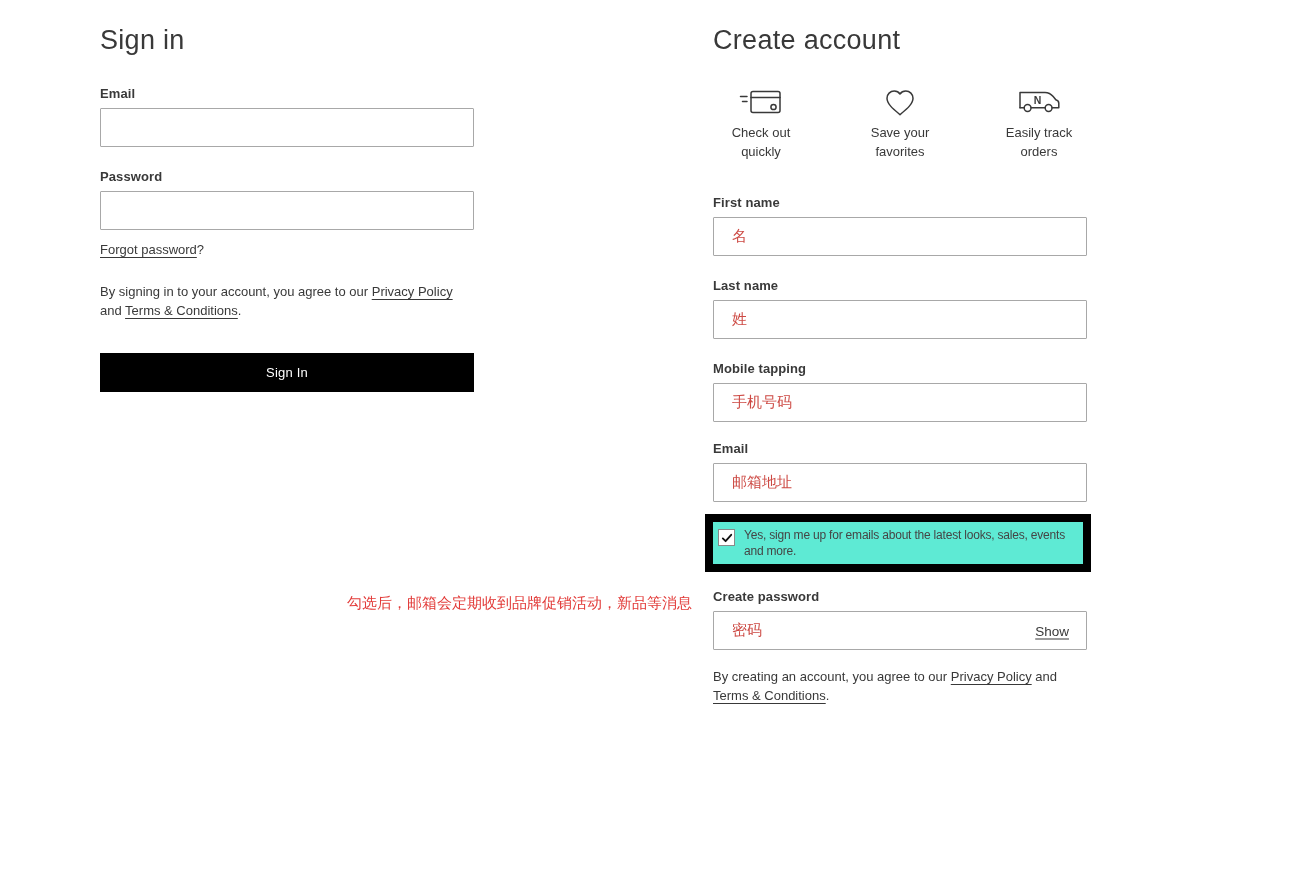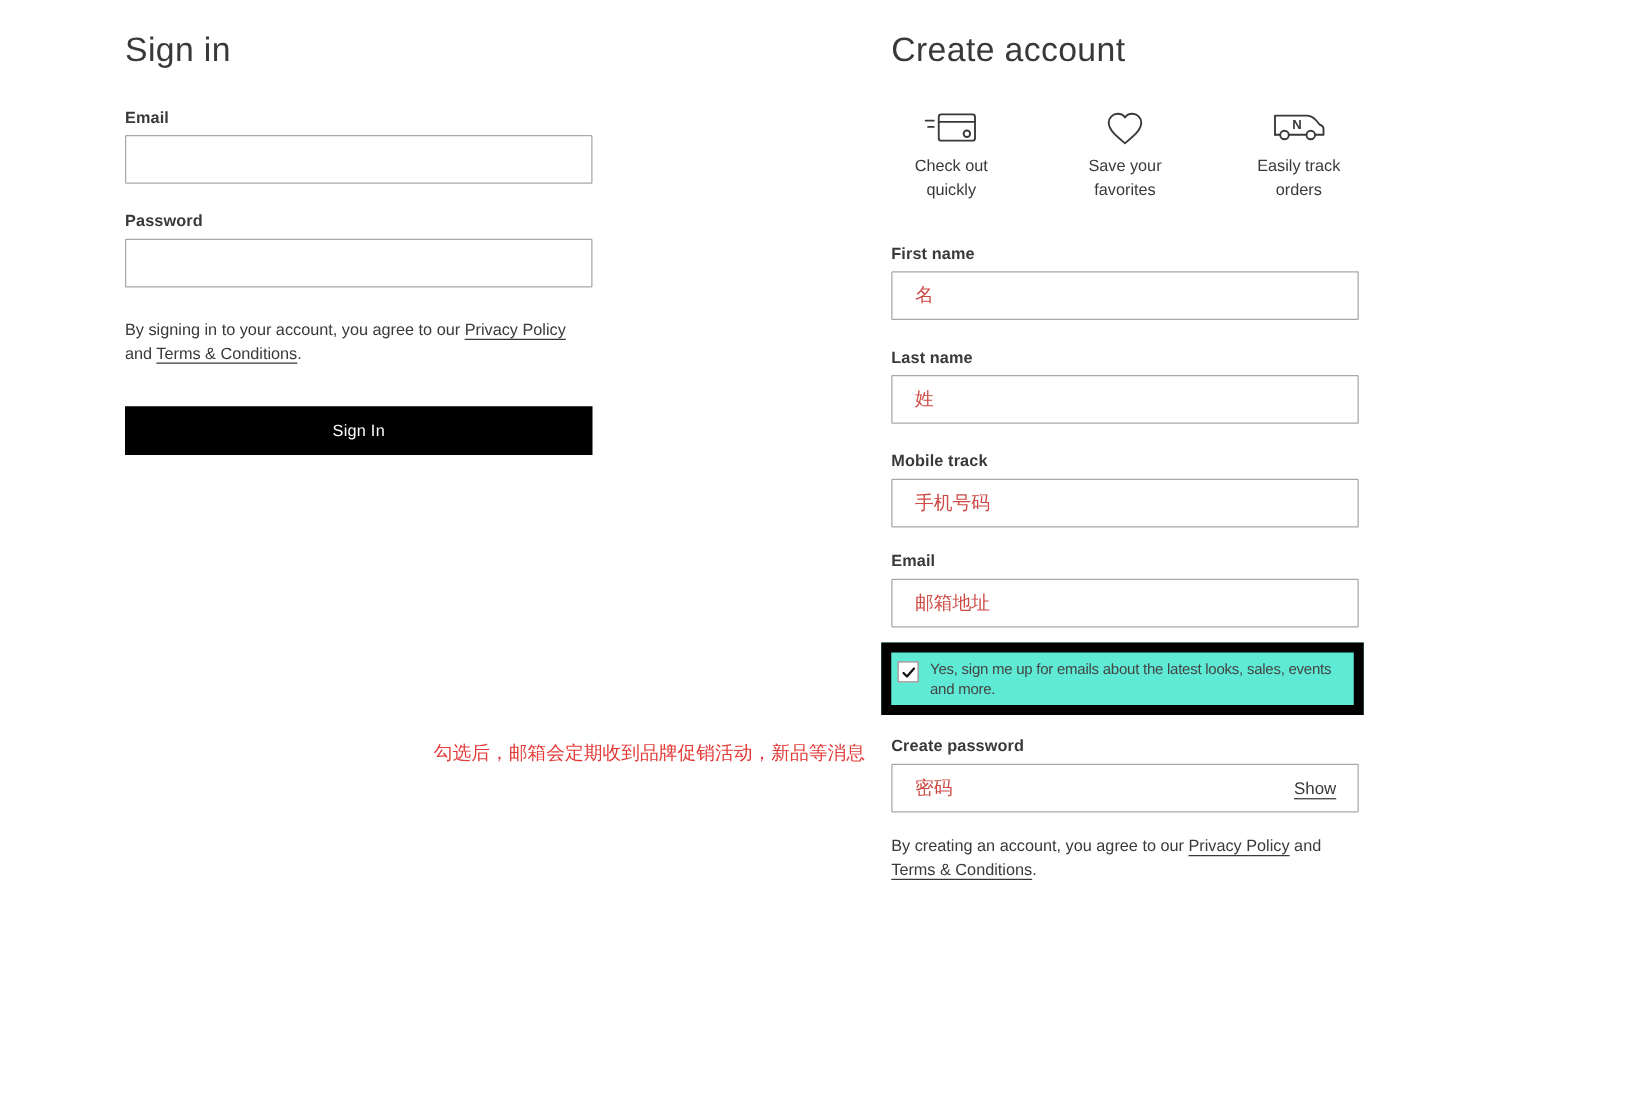--- a/index.html
+++ b/index.html
@@ -94,20 +94,21 @@
 
   <section class="col col-left">
     <h1 class="panel-heading">Sign in</h1>
 
     <label class="field-label first-left">Email</label>
     <input class="text-input" type="text" style="">
 
     <label class="field-label">Password</label>
     <input class="text-input" type="password" style="">
 
+    <p class="forgot"><a class="link">Forgot password</a><span>?</span></p>
 
     <p class="legal legal-signin"><span>By signing in to your account, you agree to our </span><a class="link">Privacy Policy</a><span> and </span><a class="link">Terms &amp; Conditions</a><span>.</span></p>
 
     <button class="btn btn-signin">Sign In</button>
   </section>
 
   <section class="col col-right">
     <h1 class="panel-heading">Create account</h1>
 
     <div class="benefits">
@@ -145,21 +146,21 @@
         <div class="blabel">Easily track orders</div>
       </div>
     </div>
 
     <label class="field-label first-right">First name</label>
     <input class="text-input" type="text" value="名" style="">
 
     <label class="field-label">Last name</label>
     <input class="text-input" type="text" value="姓" style="">
 
-    <label class="field-label">Mobile track</label>
+    <label class="field-label">Mobile tapping</label>
     <input class="text-input" type="text" value="手机号码" style="">
 
 
     <label class="field-label after-sms">Email</label>
     <input class="text-input" type="text" value="邮箱地址" style="">
 
     <div class="newsletter-box">
       <span class="checkbox" role="checkbox" aria-checked="true">
         <svg width="12" height="12" viewBox="0 0 12 12">
           <path d="M1.8 6.4 L4.6 9.2 L10.2 2.8" stroke="#111111" stroke-width="1.8" fill="none" stroke-linecap="round" stroke-linejoin="round"></path>

